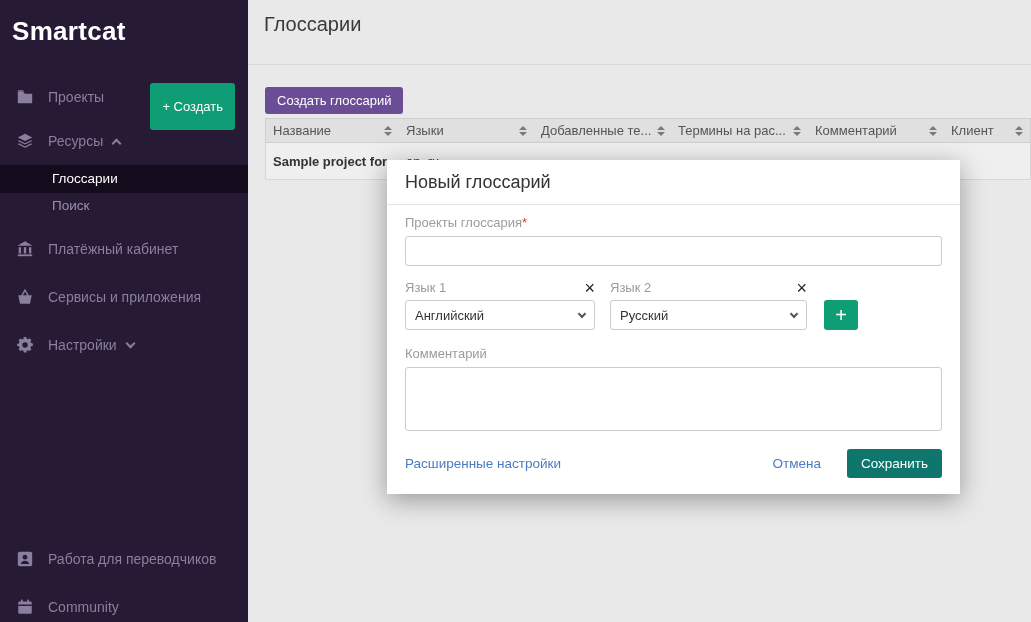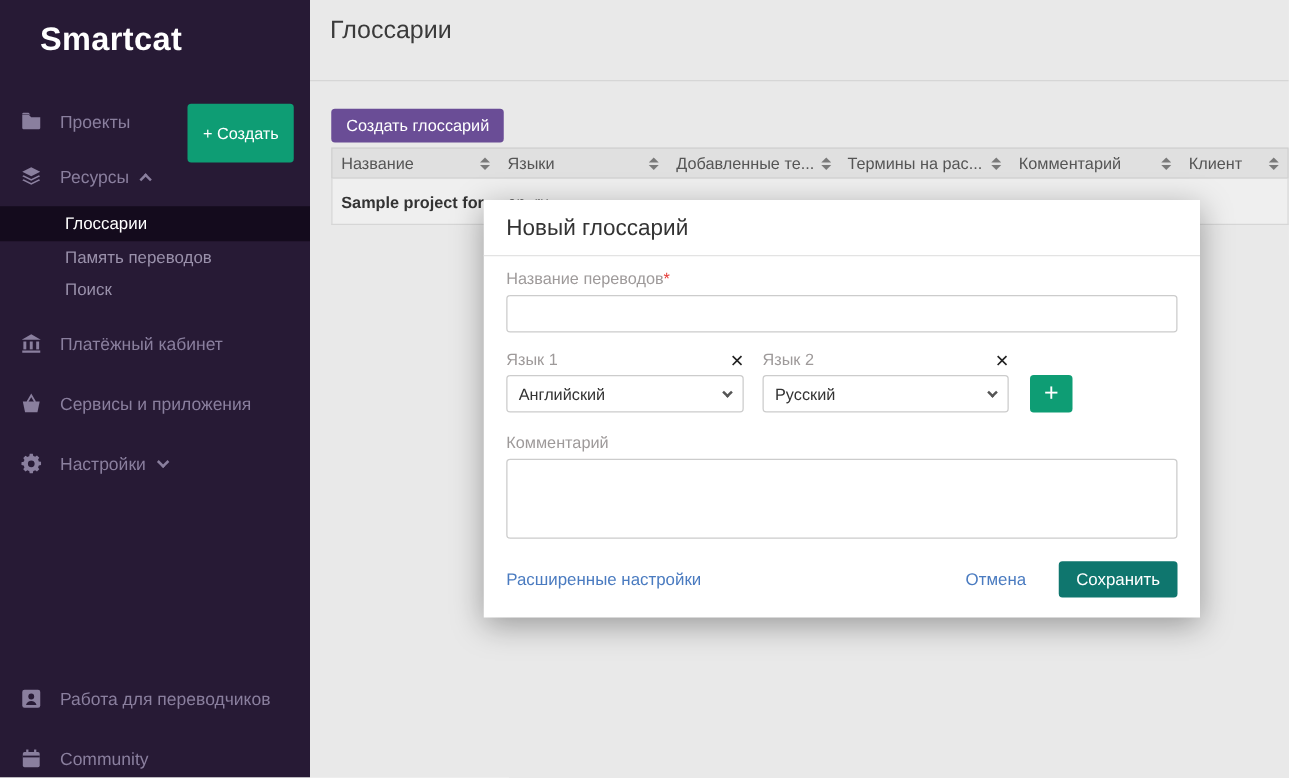--- a/index.html
+++ b/index.html
@@ -1,21 +1,21 @@
 <!DOCTYPE html>
 <html><head>
 <meta charset="utf-8">
 <style>
   * { margin:0; padding:0; box-sizing:border-box; }
   html,body { font-family:"Liberation Sans","DejaVu Sans",sans-serif; }
   .app { position:relative; width:1031px; height:622px; background:#e9e9e9; overflow:hidden; }
 
   
   .sidebar { position:absolute; left:0; top:0; width:248px; height:622px; background:#271a35; color:#8a7f9e; overflow:hidden; }
-  .logo { padding:16px 32px 8px; color:#ffffff; font-size:26px; font-weight:700; letter-spacing:.3px; }
+  .logo { padding:16px 12px 8px; color:#ffffff; font-size:26px; font-weight:700; letter-spacing:.3px; }
   .nav { margin-top:20px; }
   .nav-item { position:relative; display:flex; align-items:center; height:44px; padding-left:15px; font-size:14px; color:#8a7f9e; cursor:pointer; }
   .nav-item.tall { height:48px; }
   .nav-item .icon { width:20px; height:20px; margin-right:13px; display:inline-flex; align-items:center; justify-content:center; color:#8a7f9e; flex:0 0 20px; }
   .nav-item .icon svg { width:18px; height:18px; fill:currentColor; }
   .chev { display:inline-block; width:7px; height:7px; border-right:2px solid #8a7f9e; border-bottom:2px solid #8a7f9e; margin-left:10px; }
   .chev-up { transform:rotate(-135deg); margin-top:4px; }
   .chev-dn { transform:rotate(45deg); margin-top:-3px; }
   .create-btn { position:absolute; right:13px; top:8px; background:#0e9d74; color:#fff; border:none; border-radius:3px; font-size:13px; padding:16px 12px; cursor:pointer; font-family:inherit; }
   .sub-list { padding:2px 0 6px; }
@@ -92,21 +92,20 @@
               <path d="M3.2 9.1L10 12.5l6.8-3.4 1.2.9-8 4-8-4 1.2-.9z"></path>
               <path d="M3.2 12.6L10 16l6.8-3.4 1.2.9-8 4-8-4 1.2-.9z"></path>
             </svg>
         </span>
         <span>Ресурсы</span>
         <span class="chev chev-up"></span>
       </div>
 
       <div class="sub-list">
         <div class="sub-item active">Глоссарии</div>
-        <div class="sub-item">Память переводов</div>
         <div class="sub-item">Поиск</div>
       </div>
 
       <div class="nav-item tall">
         <span class="icon">
           <svg viewBox="0 0 20 20">
               <path d="M10 1.5l8.5 5h-17l8.5-5z"></path>
               <rect x="3" y="8" width="2.6" height="7"></rect>
               <rect x="8.7" y="8" width="2.6" height="7"></rect>
               <rect x="14.4" y="8" width="2.6" height="7"></rect>
@@ -209,21 +208,21 @@
     </div>
   </div>
 
   <div class="modal">
     <div class="modal-header">
       <div class="modal-title">Новый глоссарий</div>
     </div>
 
     <div class="modal-body">
       <div class="field-label">
-        <span>Название переводов</span><span class="req">*</span>
+        <span>Проекты глоссария</span><span class="req">*</span>
       </div>
       <input class="text-input" type="text" value="" style="">
 
       <div class="lang-row">
         <div class="lang-col1">
           <div class="lang-head">
             <span class="field-label">Язык 1</span>
             <span class="clear-x">×</span>
           </div>
           <div class="select">

